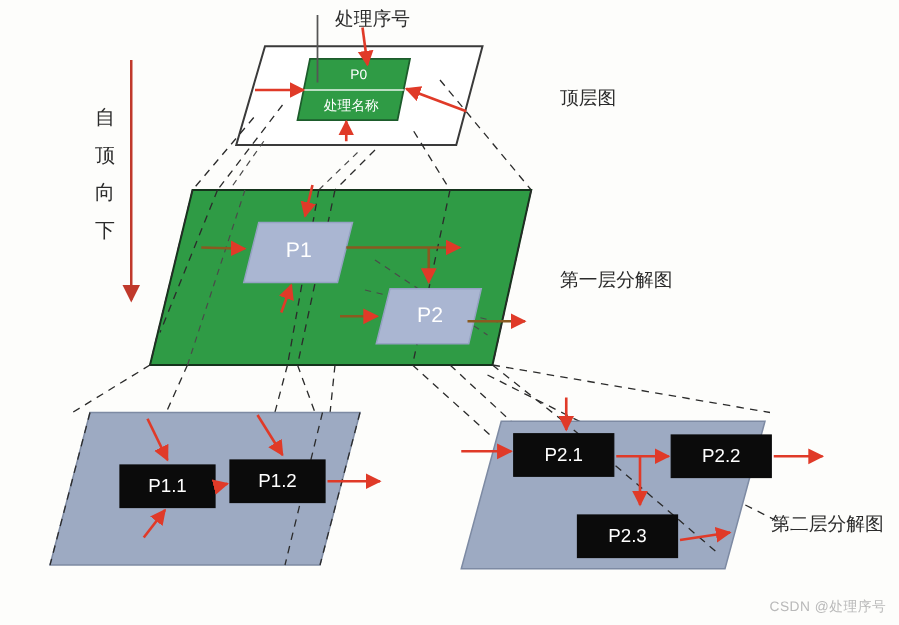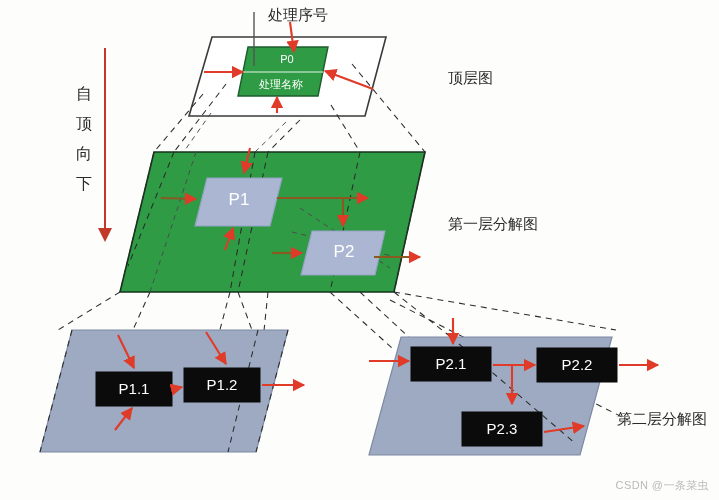--- a/index.html
+++ b/index.html
@@ -296,15 +296,15 @@
       <path class="flow" d="M493,365 L535,365" marker-end="url(#ah-red)"></path>
       <path class="flow" d="M512,365 L512,404" marker-end="url(#ah-red)"></path>
       <path class="flow" d="M619,365 L658,365" marker-end="url(#ah-red)"></path>
       <path class="flow" d="M544,432 L584,426" marker-end="url(#ah-red)"></path>
     </g>
 
     <text class="t-caption" x="617" y="420">第二层分解图</text>
 
   </svg>
 
-  <div class="watermark">CSDN @一条菜虫</div>
+  <div class="watermark">CSDN @处理序号</div>
 
 </div>
 
 </body></html>

